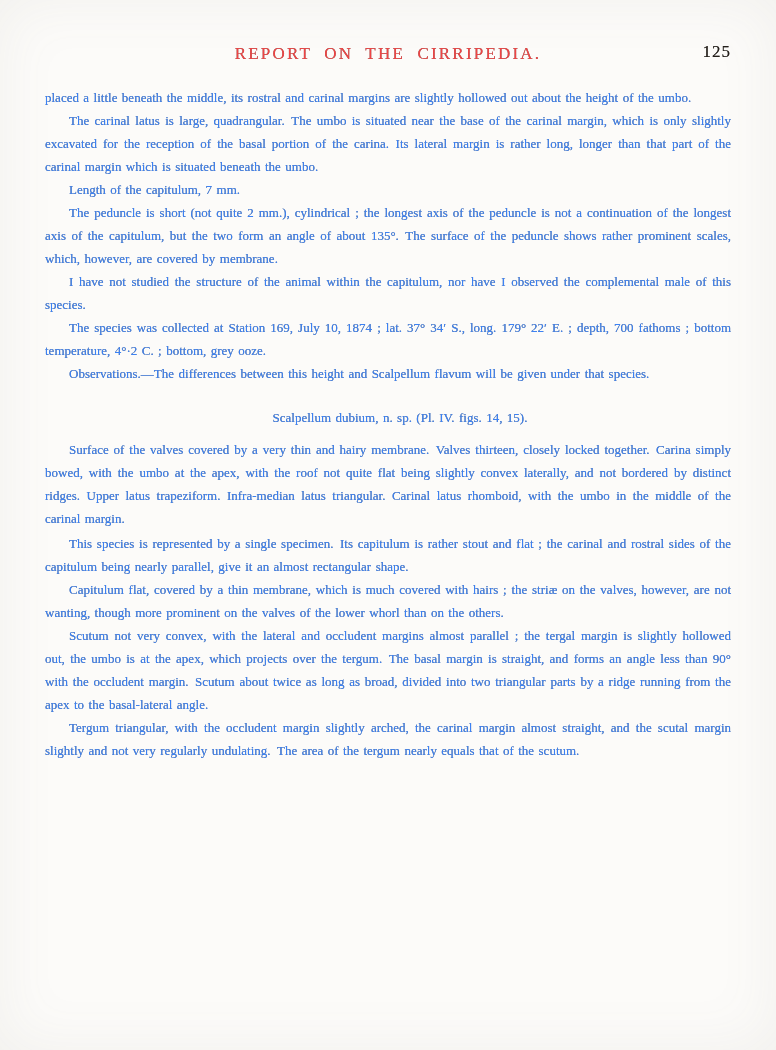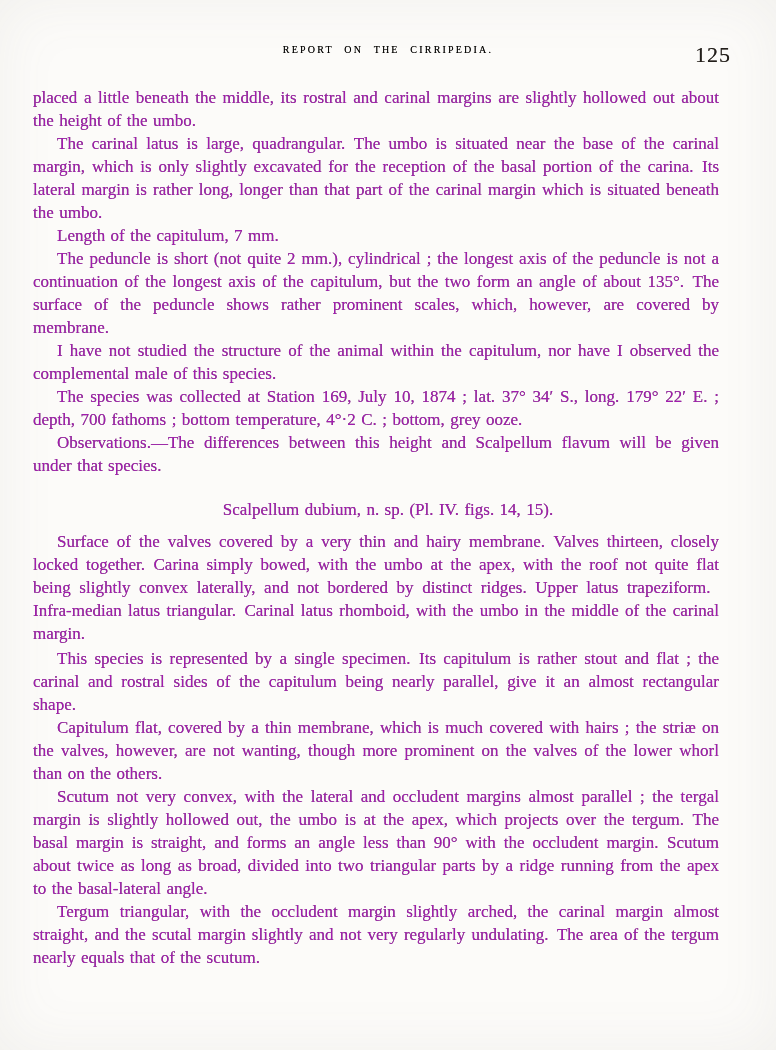--- a/index.html
+++ b/index.html
@@ -22,45 +22,45 @@
     top: 44px;
     left: 45px;
     width: 686px;
     height: 24px;
   }
   .running-title {
     position: absolute;
     left: 0;
     right: 0;
     text-align: center;
-    font-size: 10px;
+    font-size: 17px;
     letter-spacing: 2.2px;
     word-spacing: 6px;
-    color: #000000;
+    color: #ef4444;
     text-shadow: 0 0 0.6px rgba(30,25,20,0.65);
   }
   .page-number {
     position: absolute;
     right: 0;
     top: -2px;
-    font-size: 22px;
+    font-size: 17px;
     letter-spacing: 1px;
     color: #231f1b;
     text-shadow: 0 0 0.6px rgba(30,25,20,0.65);
   }
   .page-body {
     position: absolute;
     top: 86px;
-    left: 33px;
+    left: 45px;
     width: 686px;
-    font-size: 17px;
+    font-size: 13px;
     line-height: 23px;
     text-align: justify;
     word-spacing: 1.2px;
-    color: #a21caf;
+    color: #3b82f6;
     text-shadow: 0 0 0.55px rgba(28,23,18,0.6);
   }
   .para {
     margin: 0;
     text-indent: 24px;
   }
   .para.no-indent {
     text-indent: 0;
   }
   .para.heading {

